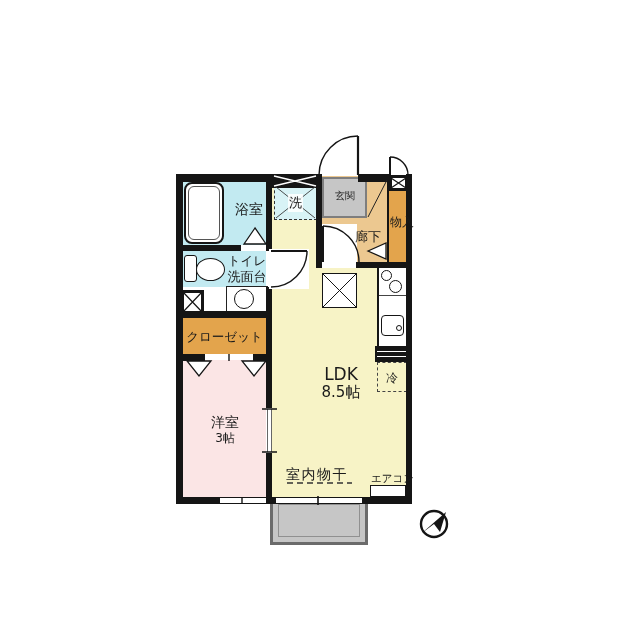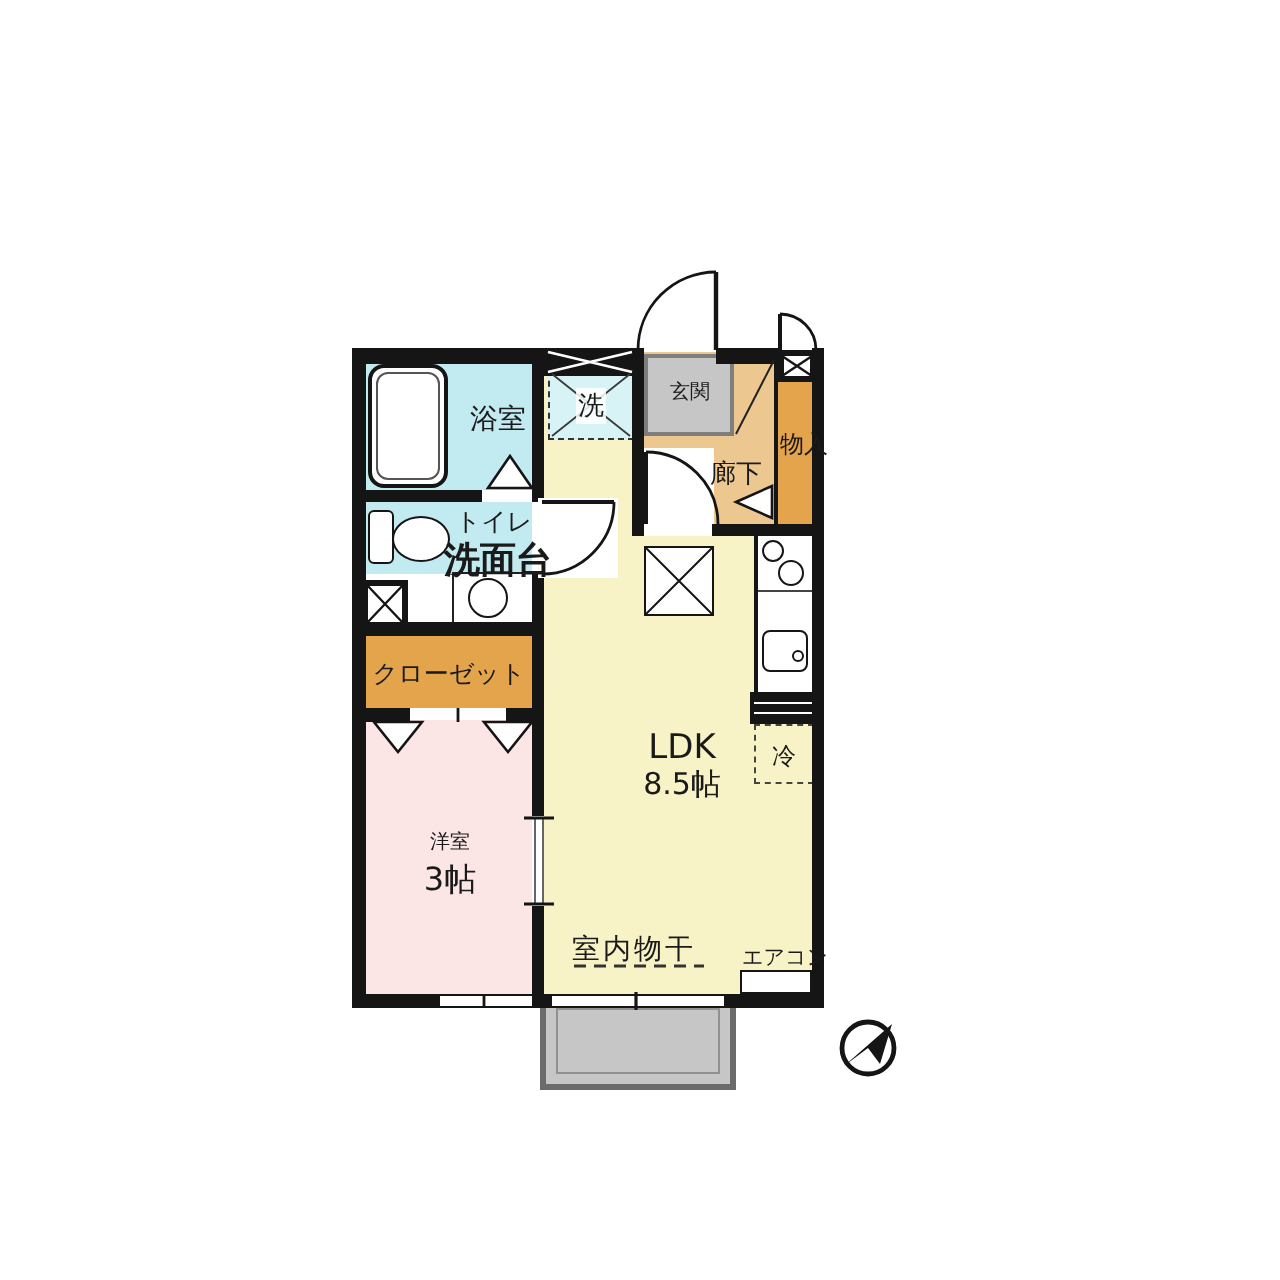--- a/index.html
+++ b/index.html
@@ -133,23 +133,23 @@
       <polygon points="446,488 422,509 434,500 440,508" fill="#151515"></polygon>
     </g>
   </svg>
 
   <div class="lbl ctr" style="left:228px;top:177px;width:42px;font-size:14px;">浴室</div>
   <div class="lbl" style="left:288px;top:170px;font-size:13px;background:rgba(255,255,255,0.85);padding:0 1px;">洗</div>
   <div class="lbl ctr" style="left:326px;top:165px;width:38px;font-size:10px;">玄関</div>
   <div class="lbl ctr" style="left:350px;top:204px;width:36px;font-size:13px;">廊下</div>
   <div class="lbl ctr" style="left:390px;top:191px;width:24px;font-size:12px;line-height:15px;white-space:normal;word-break:break-all;">物入</div>
   <div class="lbl ctr" style="left:222px;top:229px;width:50px;font-size:12.5px;">トイレ</div>
-  <div class="lbl ctr" style="left:222px;top:244px;width:50px;font-size:18px;font-weight:bold;">洗面台</div>
+  <div class="lbl ctr" style="left:222px;top:244px;width:50px;font-size:13px;">洗面台</div>
   <div class="lbl ctr" style="left:183px;top:305px;width:83px;font-size:12.5px;">クローゼット</div>
-  <div class="lbl ctr" style="left:192px;top:390px;width:66px;font-size:10px;">洋室</div>
-  <div class="lbl ctr" style="left:192px;top:406px;width:66px;font-size:16px;">3帖</div>
+  <div class="lbl ctr" style="left:192px;top:390px;width:66px;font-size:14px;">洋室</div>
+  <div class="lbl ctr" style="left:192px;top:406px;width:66px;font-size:12px;">3帖</div>
   <div class="lbl ctr" style="left:306px;top:340px;width:70px;font-size:17px;">LDK</div>
   <div class="lbl ctr" style="left:306px;top:359px;width:70px;font-size:15px;">8.5帖</div>
   <div class="lbl ctr" style="left:377px;top:346px;width:30px;font-size:12px;">冷</div>
   <div class="lbl" style="left:286px;top:442px;font-size:14px;letter-spacing:1.5px;">室内物干</div>
   <div class="lbl" style="left:371px;top:448px;font-size:10.5px;">エアコン</div>
 
 </div>
 
 </body></html>

